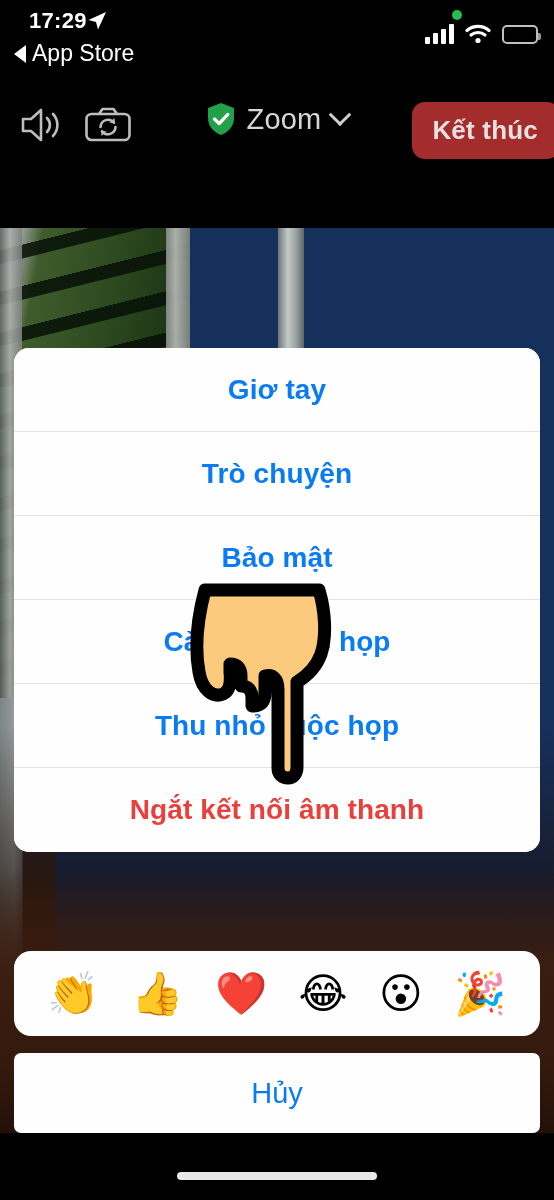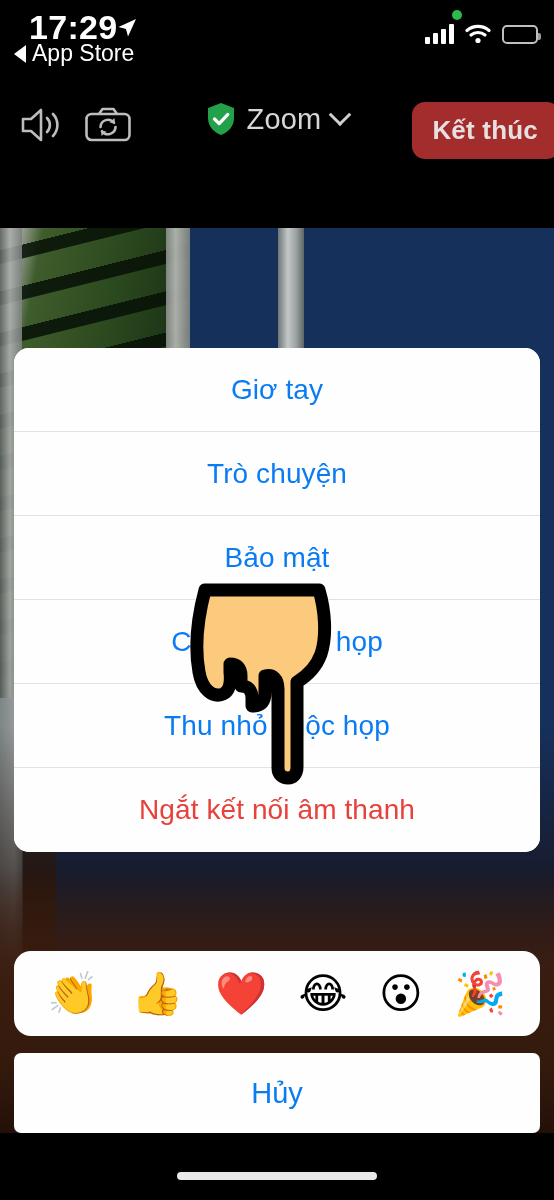--- a/index.html
+++ b/index.html
@@ -72,21 +72,21 @@
     background:linear-gradient(to bottom, rgba(62,30,16,0) 0%, rgba(62,30,16,.75) 35%, #341a0d 75%, #241008 100%);
   }
 
   
   .statusbar {
     position:absolute; left:0; top:0; width:554px; height:84px;
     z-index:40; color:#fff;
   }
   .sb-time {
     position:absolute; left:29px; top:8px;
-    font-size:34px; font-weight:600; letter-spacing:.3px;
+    font-size:22px; font-weight:600; letter-spacing:.3px;
     display:flex; align-items:center; 
   }
   .loc-arrow { display:block; }
   .sb-back {
     position:absolute; left:14px; top:40px;
     font-size:23px; font-weight:500;
     display:flex; align-items:center; gap:6px;
   }
   .back-tri {
     width:0; height:0;
@@ -158,20 +158,21 @@
     white-space:nowrap;
   }
 
   
   .sheet {
     position:absolute; left:14px; top:348px; width:526px;
     background:#fefefe;
     border-radius:15px;
     z-index:50;
     overflow:hidden;
+    font-weight:bold;
   }
   .sheet-item {
     height:84px;
     display:flex; align-items:center; justify-content:center;
     font-size:28px;
     color:#0a7cf3;
     letter-spacing:.1px;
     border-bottom:1px solid #e3e3e5;
     background:#fefefe;
   }

